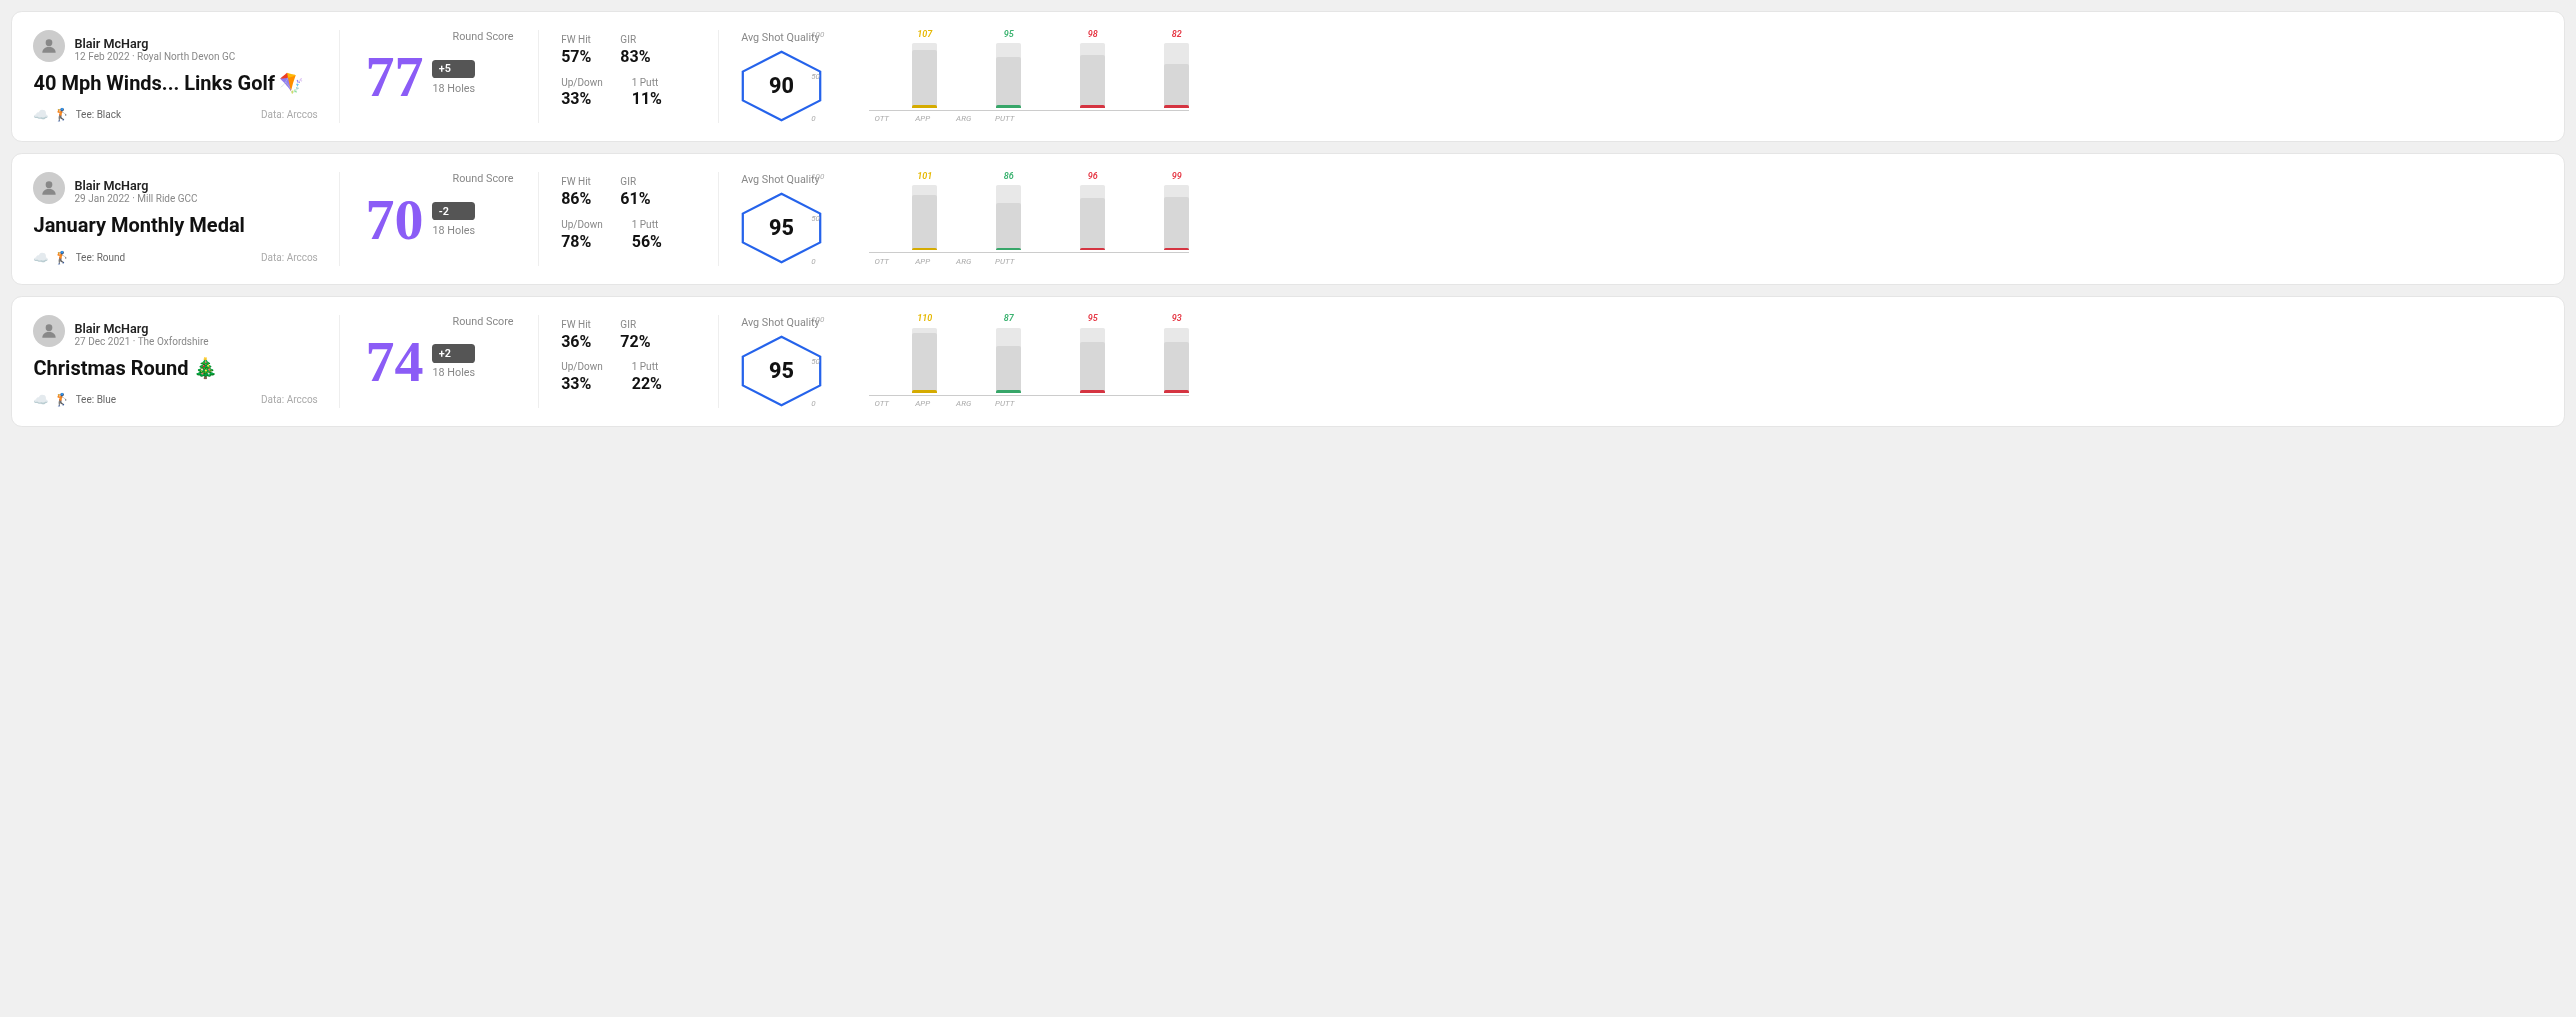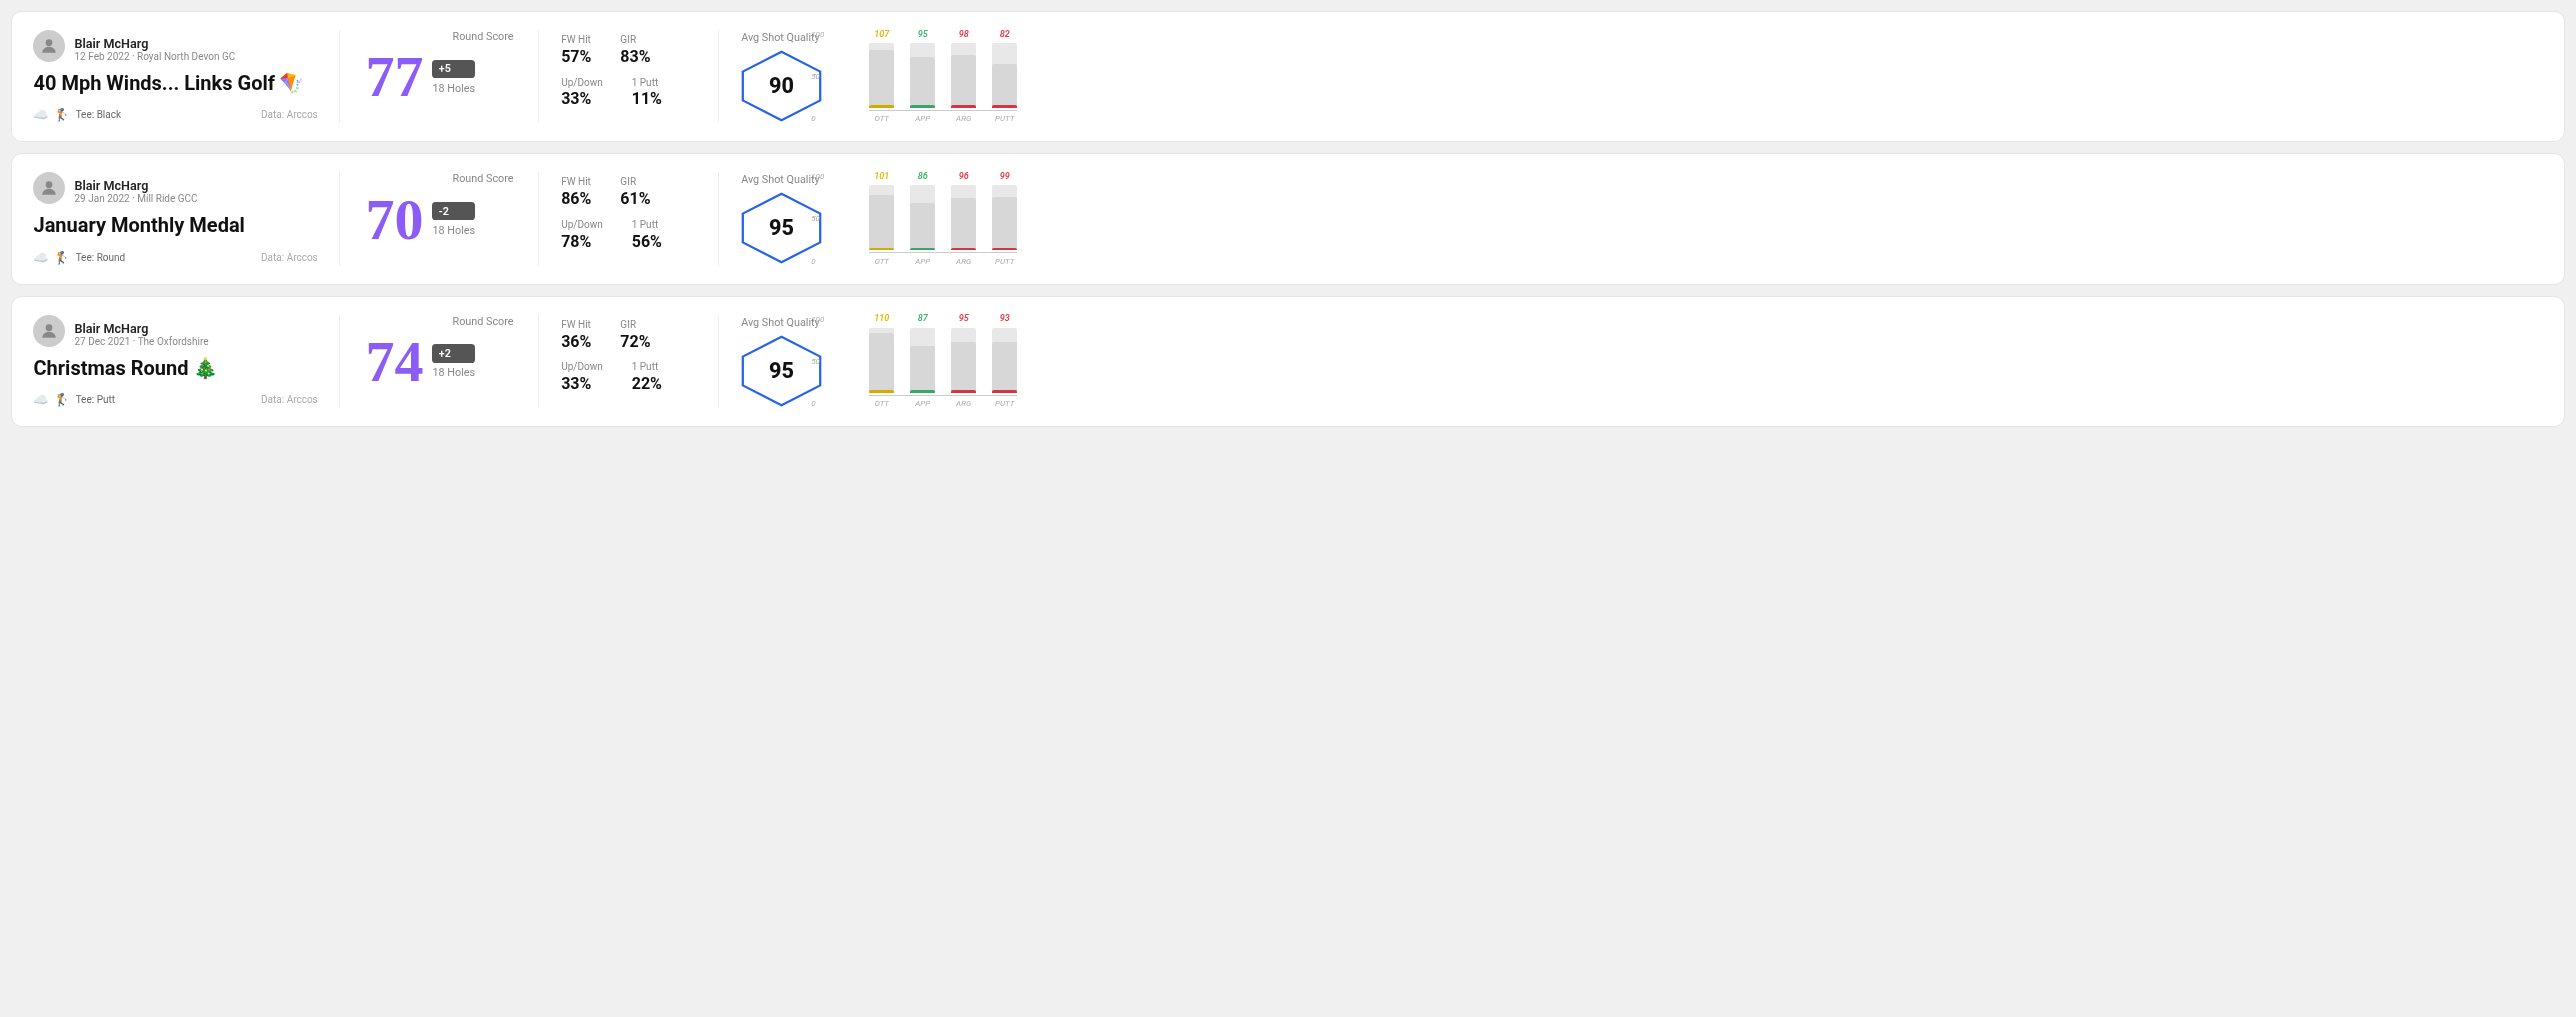--- a/index.html
+++ b/index.html
@@ -181,20 +181,21 @@
       border-bottom: 0.9px solid #ccc;
       padding-bottom: 1.8px;
       position: relative;
     }
     .bar-col {
       display: flex;
       flex-direction: column;
       align-items: center;
       gap: 1.8px;
       position: relative;
+      margin-left: 43px;
     }
     .bar-value {
       font-size: 9px;
       font-weight: 600;
       position: absolute;
       top: -14.4px;
       white-space: nowrap;
     }
     .bar-bg {
       width: 25px;
@@ -513,21 +514,21 @@
           <div class="player-info">
             <div class="player-name">Blair McHarg</div>
             <div class="player-date-course">27 Dec 2021 · The Oxfordshire</div>
           </div>
         </div>
         <div class="round-title">Christmas Round 🎄</div>
         <div class="bottom-row">
           <div class="tee-info">
             <span class="icon-cloud">☁️</span>
             <span class="icon-flag">🏌️</span>
-            <span>Tee: Putt</span>
+            <span>Tee: Blue</span>
           </div>
           <div class="data-source">Data: Arccos</div>
         </div>
       </div>
 
       <div class="middle-section">
         <div class="section-label">Round Score</div>
         <div class="score-row">
           <div class="score-big">74</div>
           <div class="score-meta">

